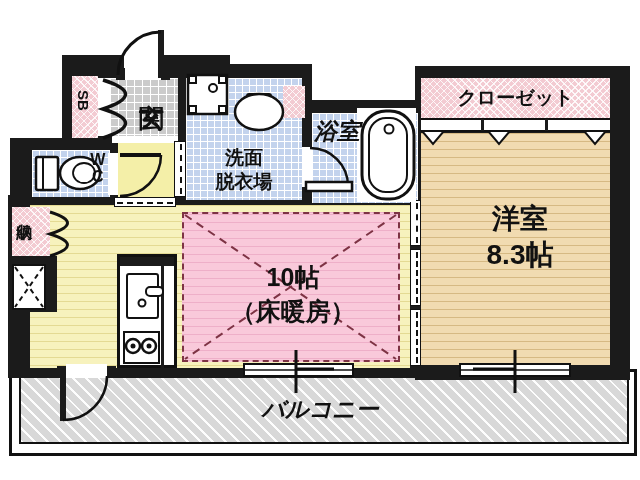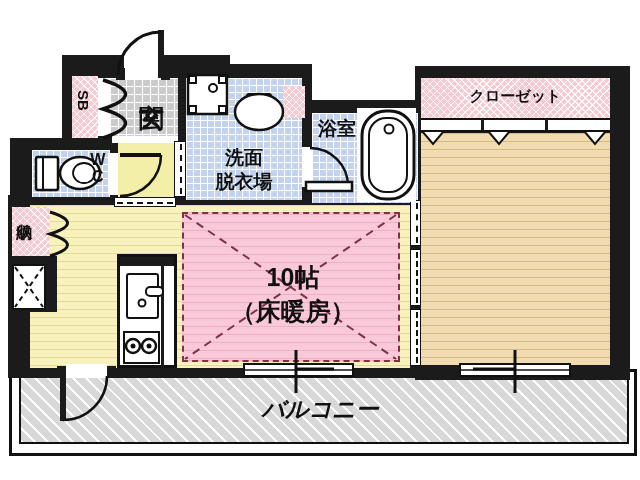--- a/index.html
+++ b/index.html
@@ -162,22 +162,26 @@
     <circle cx="142" cy="303" r="3.5" fill="#fff" stroke="#111" stroke-width="2"></circle>
   </svg>
 
   <div class="lbl vtext" style="left:137px;top:84px;font-size:25px;">玄関</div>
   <div class="lbl vrot" style="left:74px;top:90px;font-size:15px;">SB</div>
   <div class="lbl vtext" style="left:88px;top:151px;font-size:16px;letter-spacing:0;">WC</div>
   <div class="lbl" style="left:196px;top:146px;width:96px;font-size:19px;line-height:1.25;">
     <span>洗面</span><br>
     <span>脱衣場</span>
   </div>
-  <div class="lbl" style="left:313px;top:118px;width:48px;font-size:19px;">浴室</div>
-  <div class="lbl" style="left:421px;top:87px;width:189px;font-size:15px;">クローゼット</div>
+  <div class="lbl" style="left:313px;top:118px;width:48px;font-size:23px;font-style:italic;">浴室</div>
+  <div class="lbl" style="left:421px;top:87px;width:189px;font-size:19px;">クローゼット</div>
+  <div class="lbl" style="left:440px;top:201px;width:160px;font-size:28px;line-height:1.3;">
+    <span>洋室</span><br>
+    <span>8.3帖</span>
+  </div>
   <div class="lbl" style="left:198px;top:227px;width:190px;font-size:25px;line-height:1.35;">
     <br>
     <span>10帖</span><br>
     <span>（床暖房）</span>
   </div>
   <div class="lbl vtext" style="left:15px;top:211px;font-size:16px;letter-spacing:0;">収納</div>
   <div class="lbl" style="left:230px;top:396px;width:180px;font-size:23px;font-style:italic;">バルコニー</div>
 
 </div>
 

